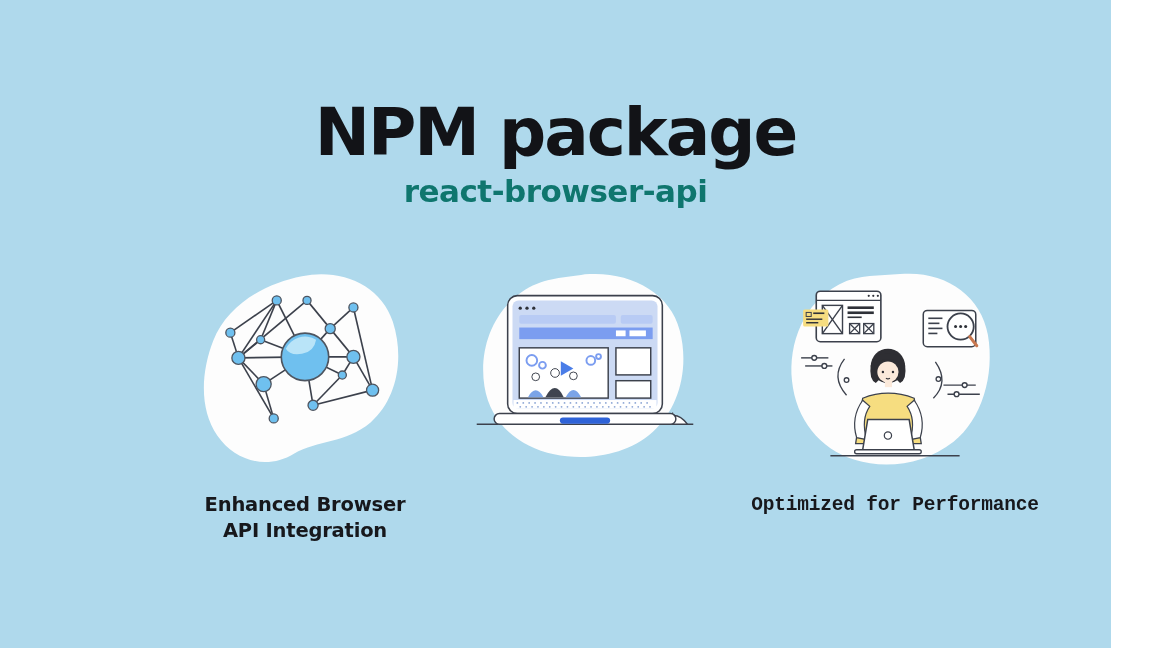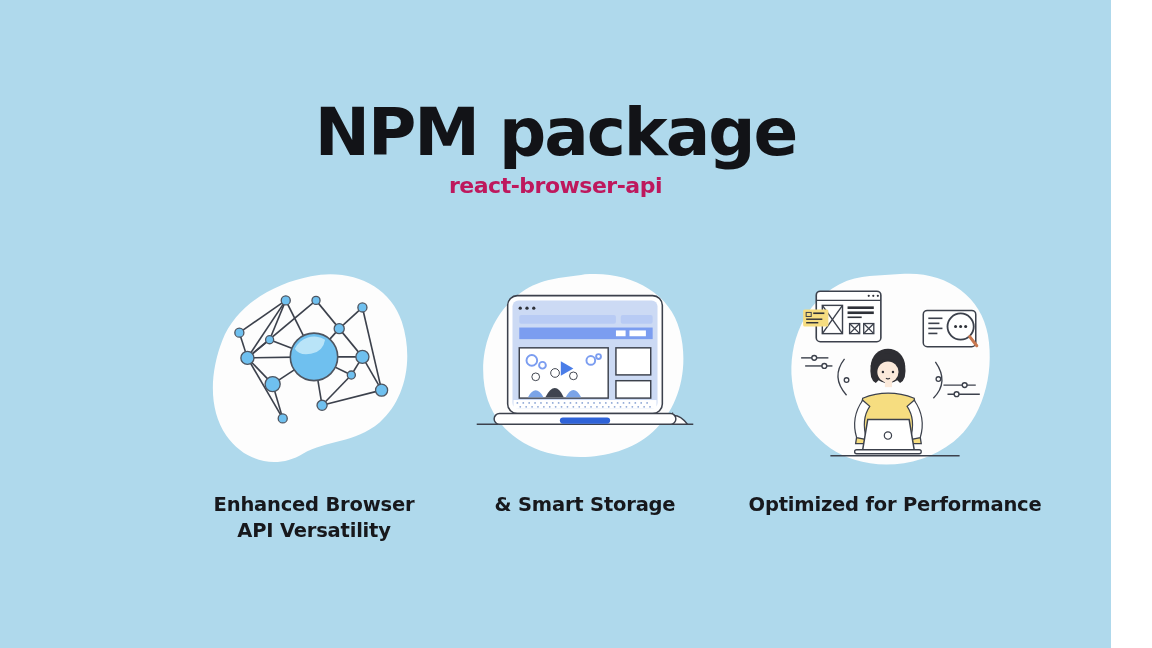--- a/index.html
+++ b/index.html
@@ -9,27 +9,27 @@
     background:#afd9ec;
     overflow:hidden;
     font-family:"DejaVu Sans","Liberation Sans",sans-serif;
   }
   .header{position:absolute;top:98px;left:0;right:0;text-align:center;}
   .title{
     font-size:66px;font-weight:800;color:#121317;
     letter-spacing:-2px;line-height:1.05;margin:0;
   }
   .subtitle{
-    font-size:22px;font-weight:700;color:#be185d;
+    font-size:31px;font-weight:700;color:#0f766e;
     letter-spacing:-0.5px;margin-top:6px;
   }
   .feature{position:absolute;top:266px;display:flex;flex-direction:column;align-items:center;}
-  .feature-1{left:174px;width:280px;}
+  .feature-1{left:165px;width:280px;}
   .feature-2{left:445px;width:280px;}
-  .feature-3{left:745px;width:300px;}
+  .feature-3{left:745px;width:300px;font-family:Liberation Mono, monospace;}
   .illus{width:232px;height:212px;}
   .feature-3 .illus{width:244px;}
   .caption{
     margin-top:14px;text-align:center;
     font-size:19.5px;font-weight:700;color:#17181c;
     line-height:26px;letter-spacing:-0.2px;
   }
 </style>
 </head>
 <body>
@@ -86,21 +86,21 @@
           <circle cx="123" cy="138" r="5"></circle>
         <circle cx="84" cy="151" r="4.5"></circle>
       </g>
       <g>
         <circle cx="115" cy="90" r="23.5" fill="#6fc0ef" stroke="#4e5560" stroke-width="1.6"></circle>
         <path d="M96,82 a21,21 0 0 1 30,-9 q-2,12 -14,14 q-12,2 -16,-5 Z" fill="#b9e4f8"></path>
       </g>
     </svg>
     <div class="caption">
       <div>Enhanced Browser</div>
-      <div>API Versatility</div>
+      <div>API Integration</div>
     </div>
   </div>
 
   <div class="feature feature-2">
     <svg class="illus" viewBox="0 0 240 210">
       <path fill="#fdfdfd" d="M120,4 C165,0 208,22 218,62 C228,100 218,142 190,167 C162,192 120,197 88,190 C50,182 22,157 16,120 C10,82 24,42 58,20 C80,7 98,8 120,4 Z"></path>
 
       <line x1="8" y1="159" x2="232" y2="159" stroke="#3c414c" stroke-width="1.5"></line>
       <g>
         <path d="M198,159 q14,-18 28,0 Z" fill="#fdfdfd" stroke="#3c414c" stroke-width="1.4"></path>
@@ -152,21 +152,20 @@
           <path d="M53,141 H188" stroke-dasharray="0.1 6"></path>
         </g>
       </g>
 
       <g>
         <rect x="26" y="148" width="188" height="11" rx="5.5" fill="#ffffff" stroke="#3c414c" stroke-width="1.5"></rect>
         <rect x="94" y="152" width="52" height="6.5" rx="3.2" fill="#2f63d8"></rect>
       </g>
     </svg>
     <div class="caption">
-      <div>&amp; Smart Storage</div>
     </div>
   </div>
 
   <div class="feature feature-3">
     <svg class="illus" viewBox="0 0 240 210">
       <path fill="#fdfdfd" d="M125,8 C168,4 205,28 212,68 C219,108 206,152 178,174 C150,196 112,202 80,192 C45,181 22,152 18,114 C14,76 30,36 65,18 C85,8 105,10 125,8 Z"></path>
 
       <g>
         <rect x="42" y="25" width="64" height="50" rx="4" fill="#ffffff" stroke="#3c414c" stroke-width="1.6"></rect>
         <line x1="42" y1="34" x2="106" y2="34" stroke="#3c414c" stroke-width="1.2"></line>

